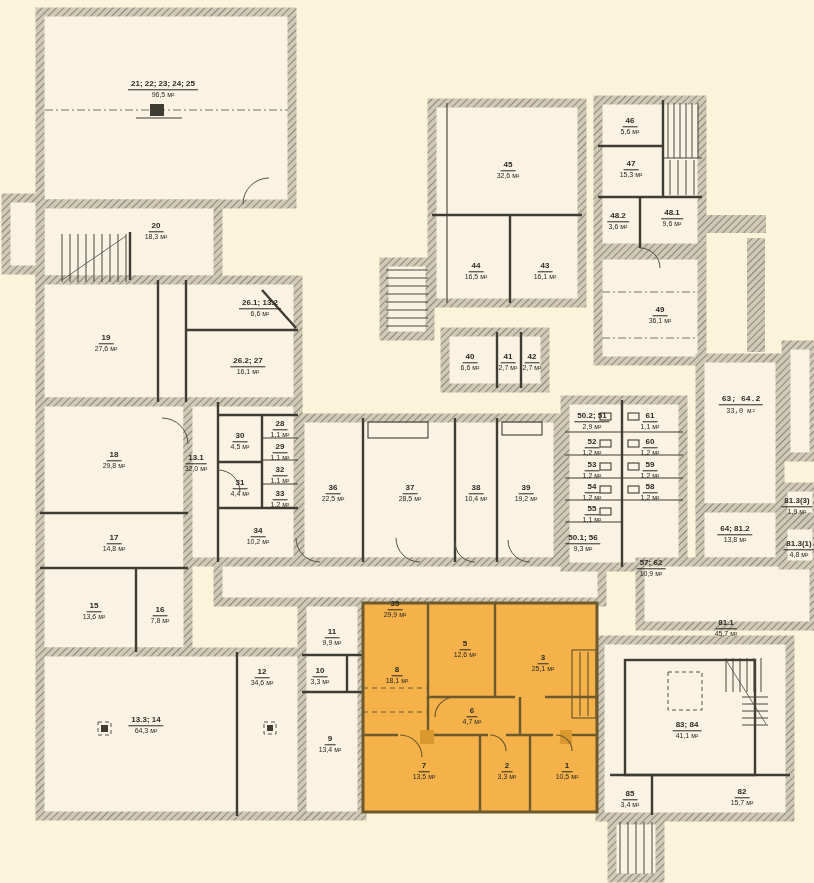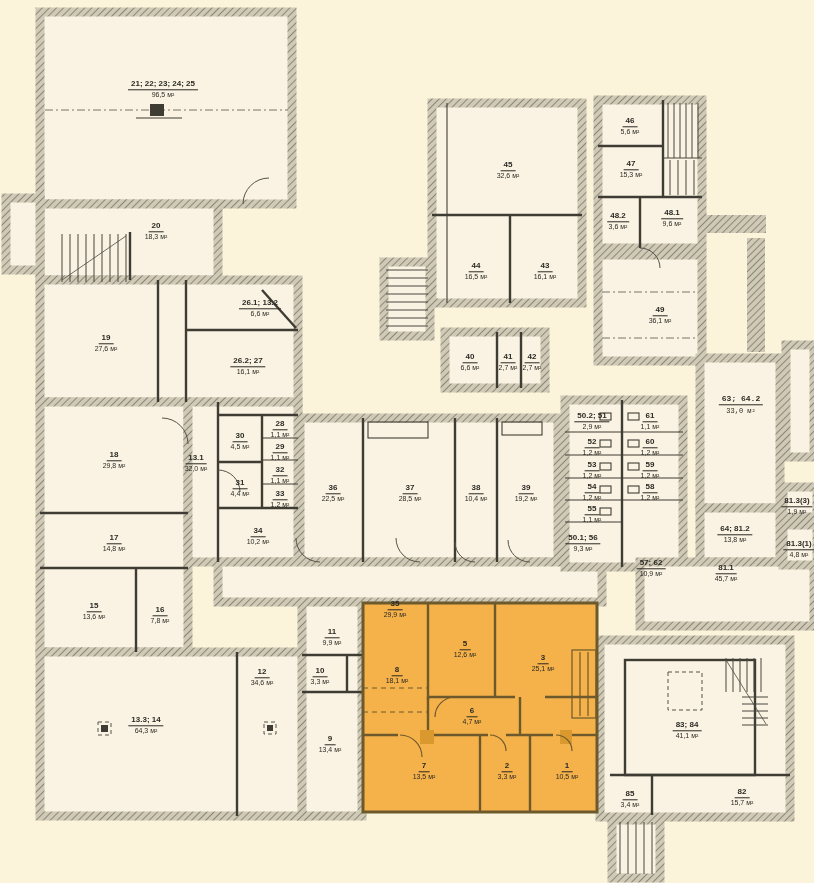--- a/index.html
+++ b/index.html
@@ -297,21 +297,21 @@
       <div class="room-label" style="left: 583px; top: 540px;"><div class="num">50.1; 56</div><div class="area">9,3 м²</div></div>
       <div class="room-label" style="left: 650px; top: 418px;"><div class="num">61</div><div class="area">1,1 м²</div></div>
       <div class="room-label" style="left: 650px; top: 444px;"><div class="num">60</div><div class="area">1,2 м²</div></div>
       <div class="room-label" style="left: 650px; top: 467px;"><div class="num">59</div><div class="area">1,2 м²</div></div>
       <div class="room-label" style="left: 650px; top: 489px;"><div class="num">58</div><div class="area">1,2 м²</div></div>
       <div class="room-label" style="left: 651px; top: 528px; margin-top: 37px;"><div class="num">57; 62</div><div class="area">10,9 м²</div></div>
       <div class="room-label" style="left: 741px; top: 402px; font-family: Liberation Mono, monospace;"><div class="num">63; 64.2</div><div class="area">33,0 м²</div></div>
       <div class="room-label" style="left: 735px; top: 531px;"><div class="num">64; 81.2</div><div class="area">13,8 м²</div></div>
       <div class="room-label" style="left: 797px; top: 503px;"><div class="num">81.3(3)</div><div class="area">1,9 м²</div></div>
       <div class="room-label" style="left: 799px; top: 546px;"><div class="num">81.3(1)</div><div class="area">4,8 м²</div></div>
-      <div class="room-label" style="left: 726px; top: 570px;"><div class="num">81.1</div><div class="area">45,7 м²</div></div>
+      <div class="room-label" style="left: 726px; top: 625px;"><div class="num">81.1</div><div class="area">45,7 м²</div></div>
       <div class="room-label" style="left: 687px; top: 727px;"><div class="num">83; 84</div><div class="area">41,1 м²</div></div>
       <div class="room-label" style="left: 630px; top: 796px;"><div class="num">85</div><div class="area">3,4 м²</div></div>
       <div class="room-label" style="left: 742px; top: 794px;"><div class="num">82</div><div class="area">15,7 м²</div></div>
       <div class="room-label" style="left: 397px; top: 672px;"><div class="num">8</div><div class="area">18,1 м²</div></div>
       <div class="room-label" style="left: 465px; top: 646px;"><div class="num">5</div><div class="area">12,6 м²</div></div>
       <div class="room-label" style="left: 543px; top: 660px;"><div class="num">3</div><div class="area">25,1 м²</div></div>
       <div class="room-label" style="left: 472px; top: 713px;"><div class="num">6</div><div class="area">4,7 м²</div></div>
       <div class="room-label" style="left: 424px; top: 768px;"><div class="num">7</div><div class="area">13,5 м²</div></div>
       <div class="room-label" style="left: 507px; top: 768px;"><div class="num">2</div><div class="area">3,3 м²</div></div>
       <div class="room-label" style="left: 567px; top: 768px;"><div class="num">1</div><div class="area">10,5 м²</div></div>

